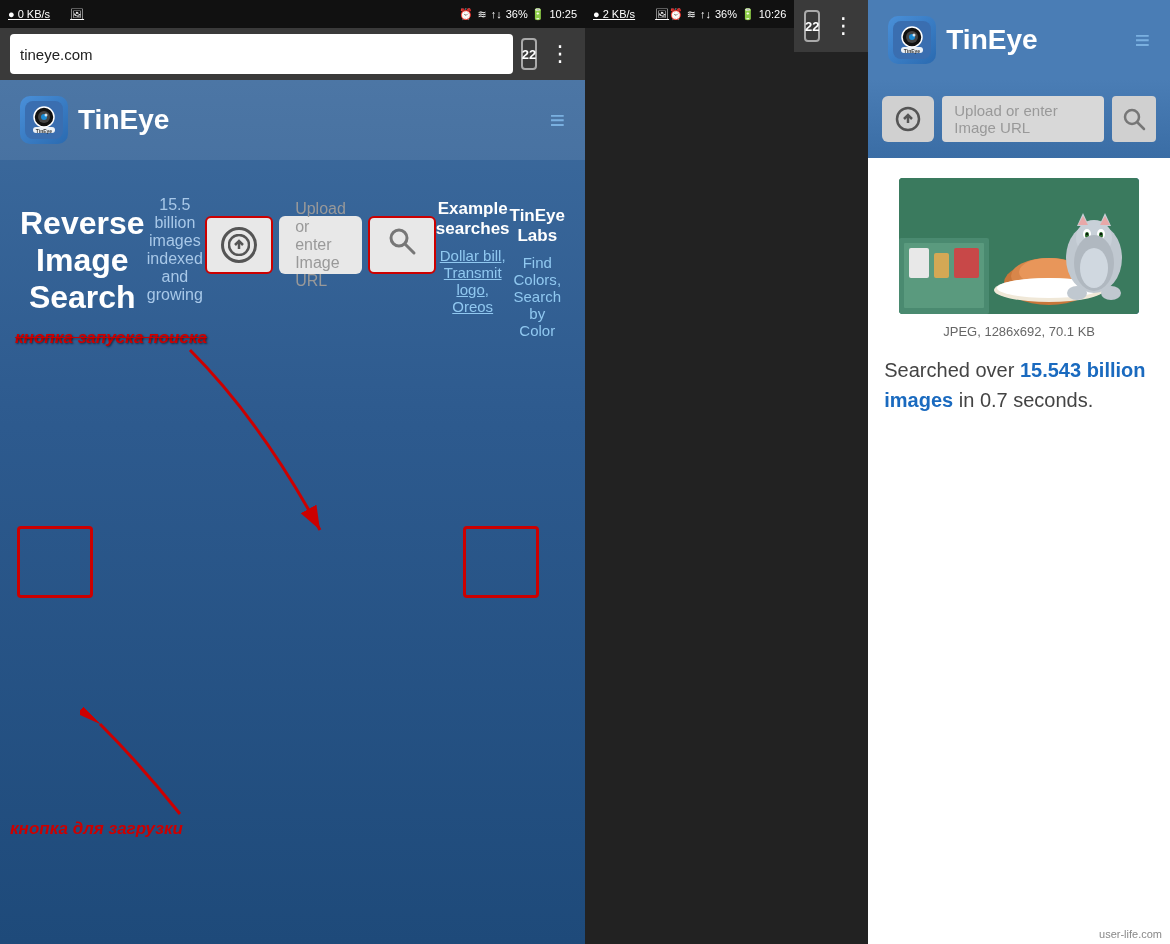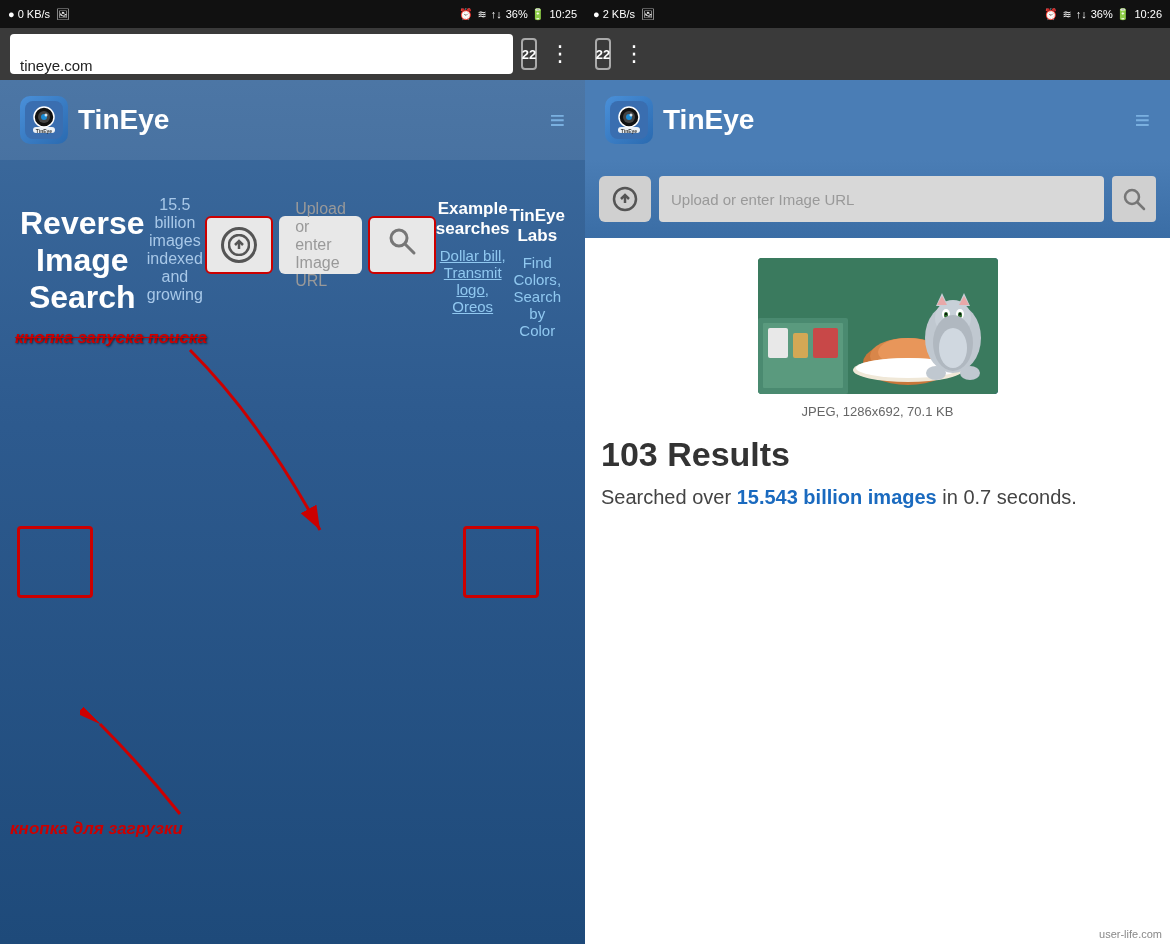--- a/index.html
+++ b/index.html
@@ -20,21 +20,22 @@
       display: flex;
       align-items: center;
       justify-content: space-between;
       padding: 0 8px;
       font-size: 11px;
       color: #fff;
     }
     .status-bar-left {
       display: flex;
       align-items: center;
-      gap: 6px;
+      gap: 20px;
+      text-decoration: underline;
     }
     .status-bar-right {
       display: flex;
       align-items: center;
       gap: 4px;
       font-size: 11px;
     }
 
     
     .phone-panel {
@@ -54,22 +55,22 @@
       align-items: center;
       padding: 0 10px;
       gap: 8px;
     }
     .address-input {
       flex: 1;
       height: 40px;
       background: #fff;
       border-radius: 4px;
       display: flex;
-      align-items: flex-end;
-      padding: 0 10px;
+      align-items: center;
+      padding: 16px 10px;
       font-size: 15px;
       color: #222;
     }
     .tab-count {
       width: 16px;
       height: 32px;
       border: 2px solid #aaa;
       border-radius: 4px;
       display: flex;
       align-items: center;
@@ -284,21 +285,21 @@
       border-radius: 4px;
       z-index: 5;
       pointer-events: none;
     }
 
     
     .right-panel {
       width: 585px;
       height: 944px;
       display: flex;
-      flex-direction: column;
+      flex-direction: row;
       background: #222;
     }
 
     
     .results-page {
       flex: 1;
       background: #fff;
       display: flex;
       flex-direction: column;
       overflow-y: auto;
@@ -651,21 +652,20 @@
             <ellipse cx="195" cy="90" rx="14" ry="20" fill="#d0d8e0"></ellipse>
 
             <ellipse cx="178" cy="115" rx="10" ry="7" fill="#c0c8d0"></ellipse>
             <ellipse cx="212" cy="115" rx="10" ry="7" fill="#c0c8d0"></ellipse>
           </svg>
         </div>
       </div>
 
       <p class="result-meta">JPEG, 1286x692, 70.1 KB</p>
 
-      <div class="results-count">103 Results</div>
 
       <div class="results-desc">
         <span>Searched over </span><span class="results-highlight">15.543 billion images</span><span> in 0.7 seconds.</span>
       </div>
     </div>
   </div>
 
   <div class="watermark">user-life.com</div>
 </div>
 

